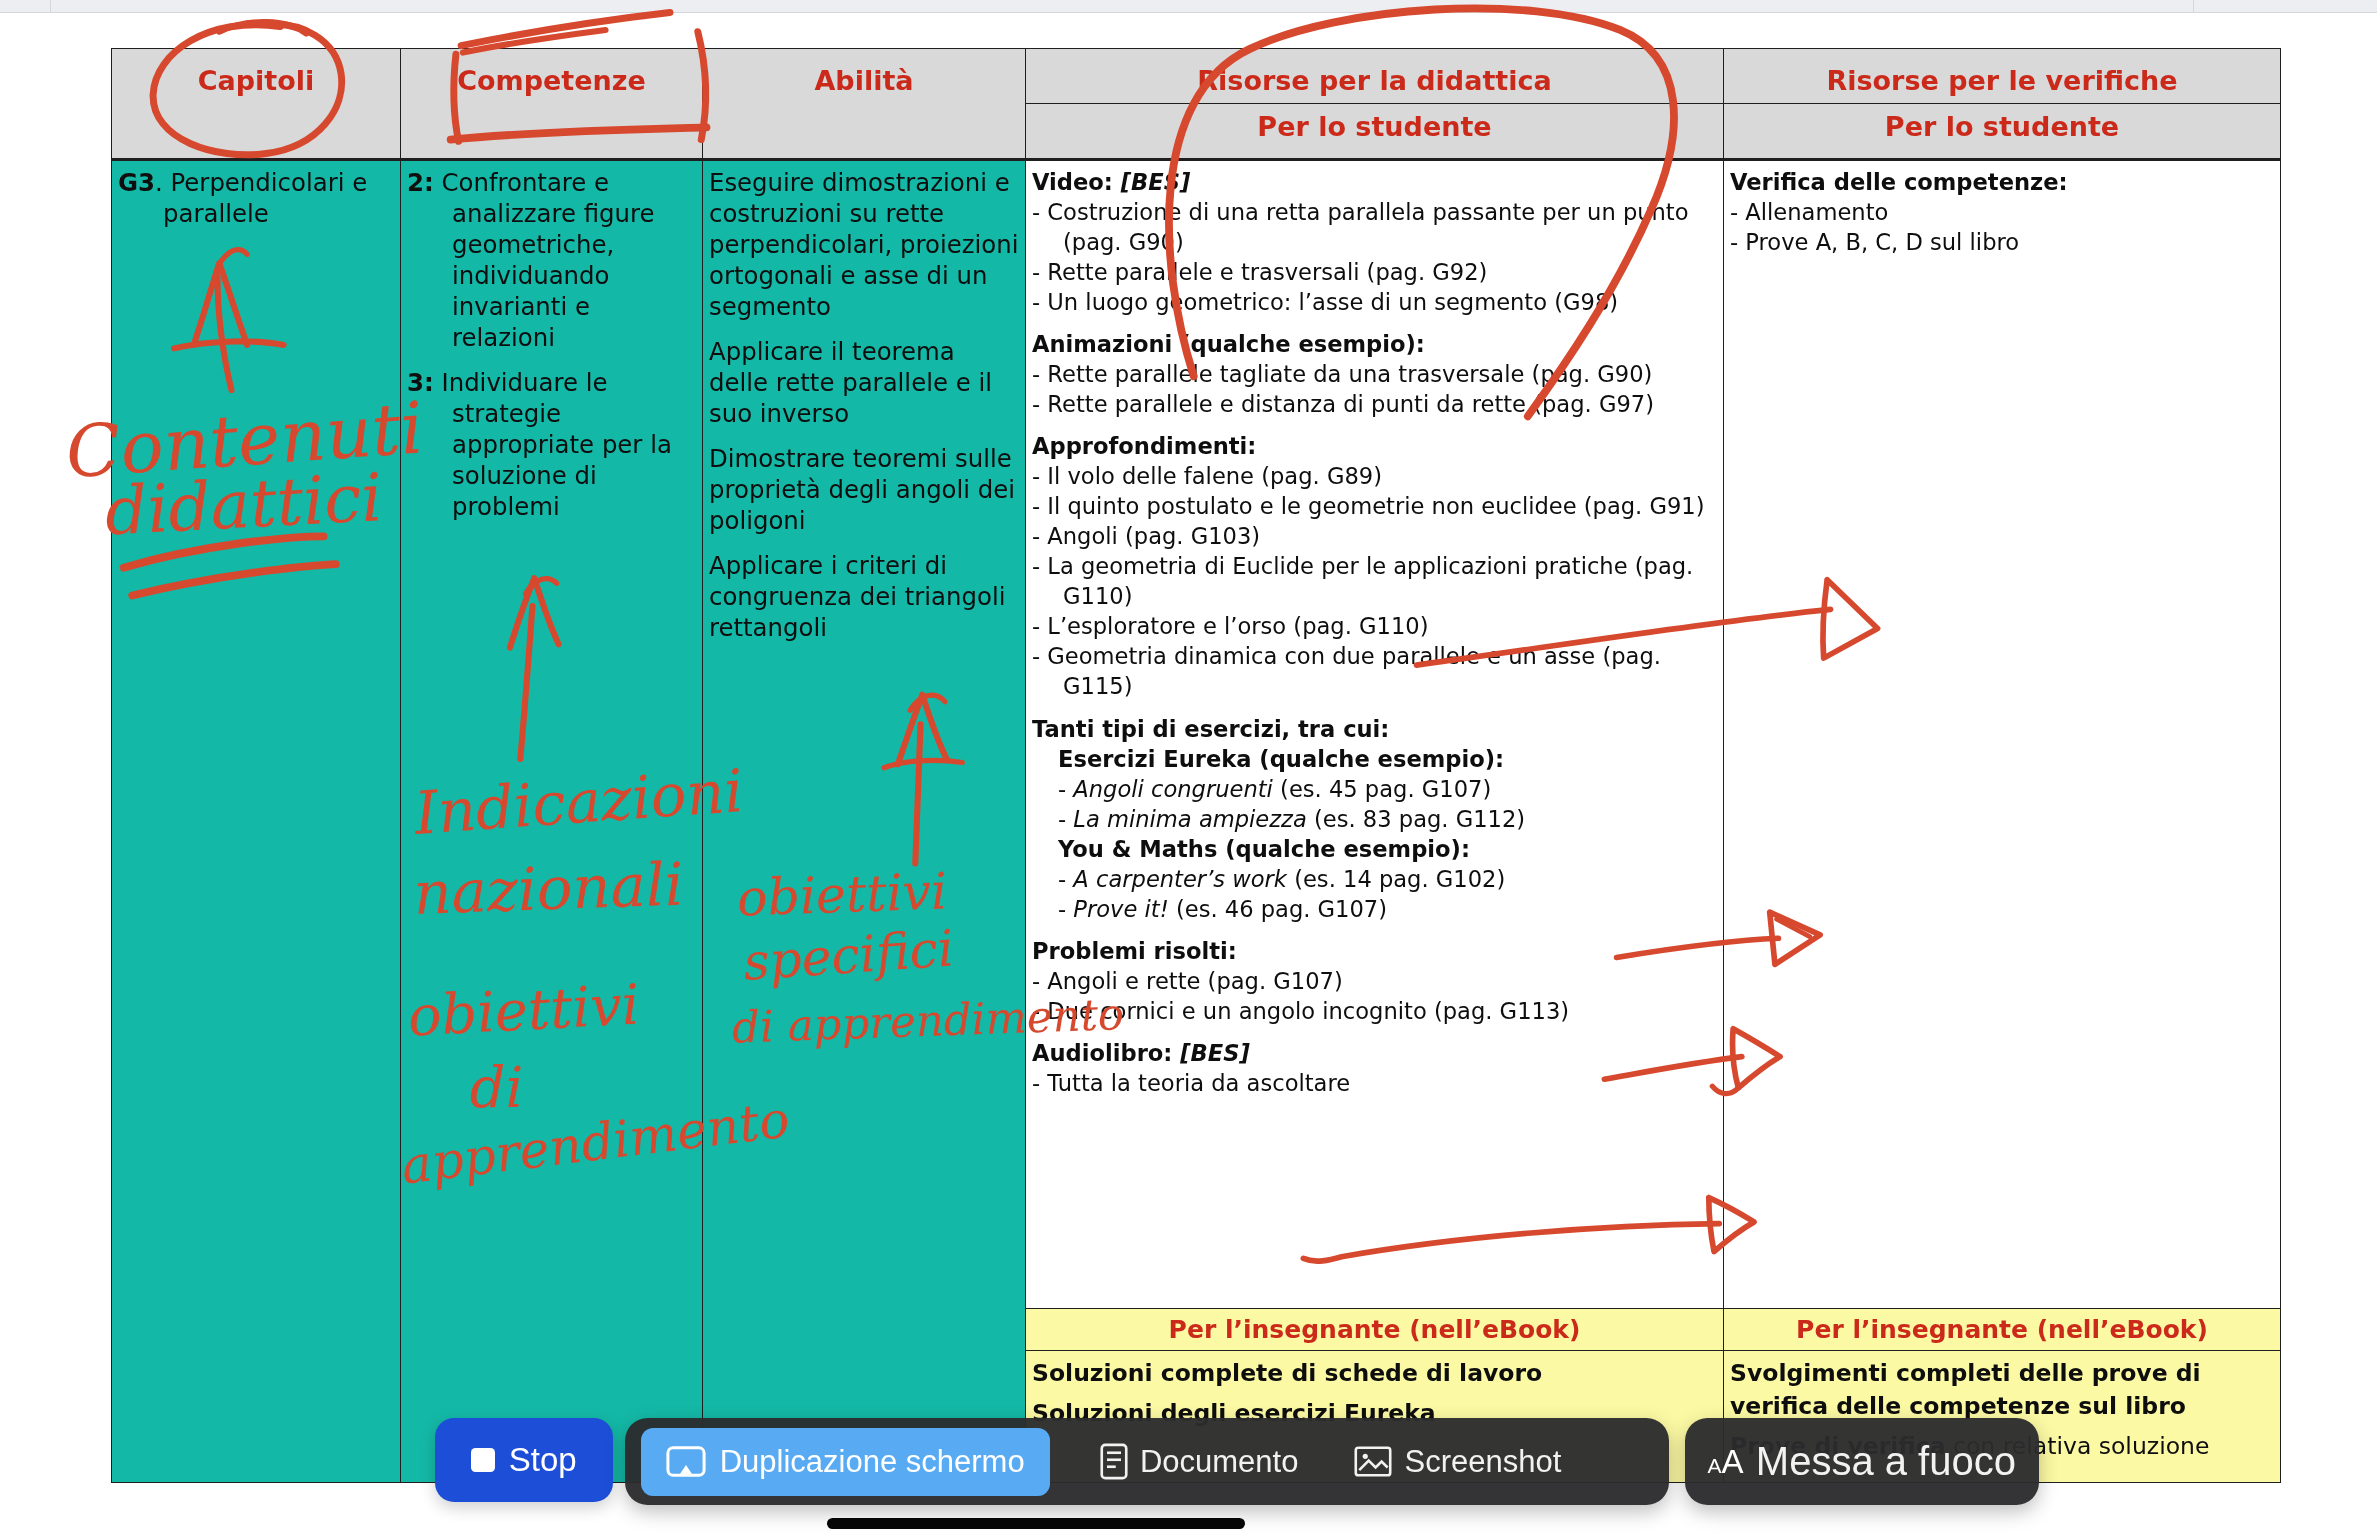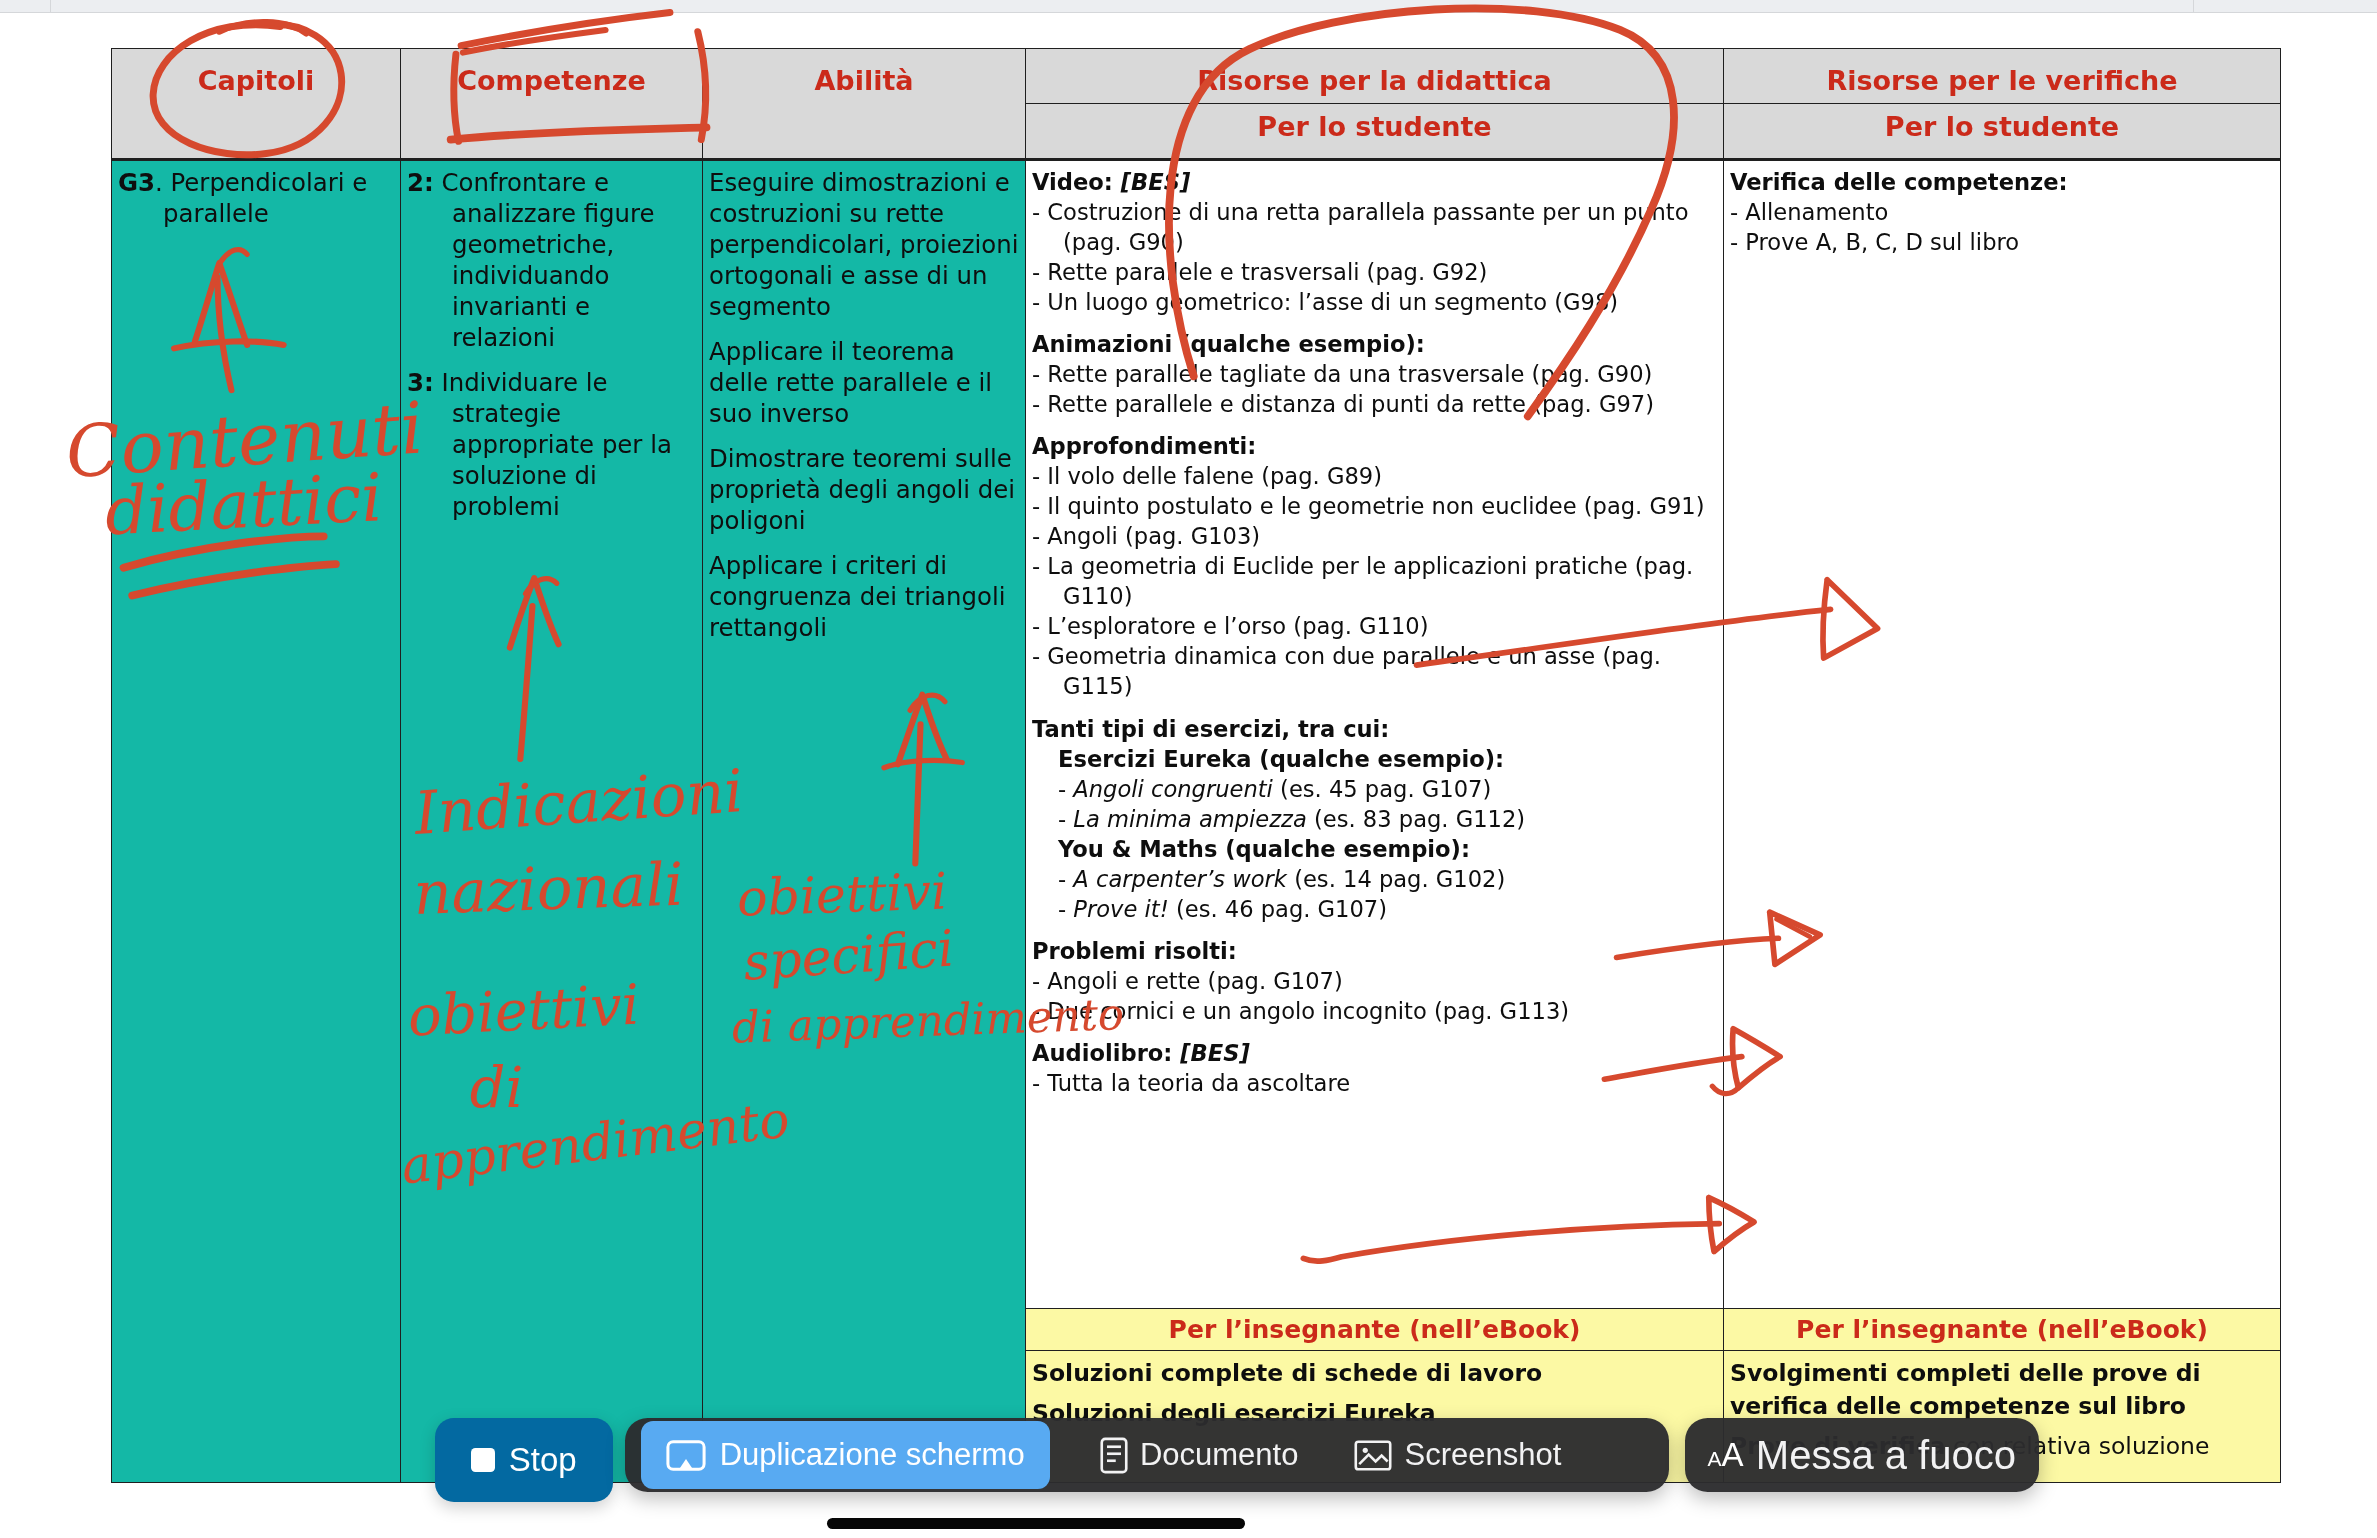--- a/index.html
+++ b/index.html
@@ -34,25 +34,25 @@
   .p{margin-bottom:14px;}
   .yb .blk{margin-bottom:7px;}
 
   
   svg.ink{position:absolute;left:0;top:0;z-index:5;pointer-events:none;}
   .stroke{fill:none;stroke:#d6492e;stroke-linecap:round;stroke-linejoin:round;}
   .hw{fill:#d6492e;font-family:"DejaVu Serif",serif;font-style:italic;}
 
   
   .tb{position:absolute;z-index:10;font-family:"Liberation Sans",sans-serif;}
-  .stop-btn{left:435px;top:1418px;width:178px;height:84px;background:#0369a1;border:none;border-radius:19px;
+  .stop-btn{left:435px;top:1418px;width:178px;height:84px;background:#1d4ed8;border:none;border-radius:19px;
             display:flex;align-items:center;justify-content:center;gap:14px;box-shadow:0 5.2px 15.7px rgba(0,0,0,.18);cursor:pointer;}
   .stop-sq{width:23.5px;height:23.5px;background:#ffffff;border-radius:4.4px;}
   .stop-lbl{color:#ffffff;font-size:33px;}
-  .pill{background:rgba(44,44,46,0.96);border-radius:22.6px;height:74px;display:flex;align-items:center;
+  .pill{background:rgba(44,44,46,0.96);border-radius:22.6px;height:87px;display:flex;align-items:center;
         box-shadow:0 7px 19px rgba(0,0,0,.25);}
   .pill-a{left:625px;top:1418px;width:1044px;padding:0;position:absolute;}
   .pill-b{left:1685px;top:1418px;position:absolute;padding:0 22.6px;gap:10.4px;}
   .mirror-btn{margin-left:15.7px;width:409px;height:68px;background:#58aaf2;border:none;border-radius:12.2px;
               display:flex;align-items:center;justify-content:center;gap:14px;cursor:pointer;}
   .mirror-lbl{color:#ffffff;font-size:31px;}
   .tb-item{display:flex;align-items:center;gap:12.2px;border:none;background:none;cursor:pointer;padding:0;}
   .tb-item .lbl{color:#f2f2f3;font-size:31px;}
   .doc-item{margin-left:50px;}
   .shot-item{margin-left:56px;}

